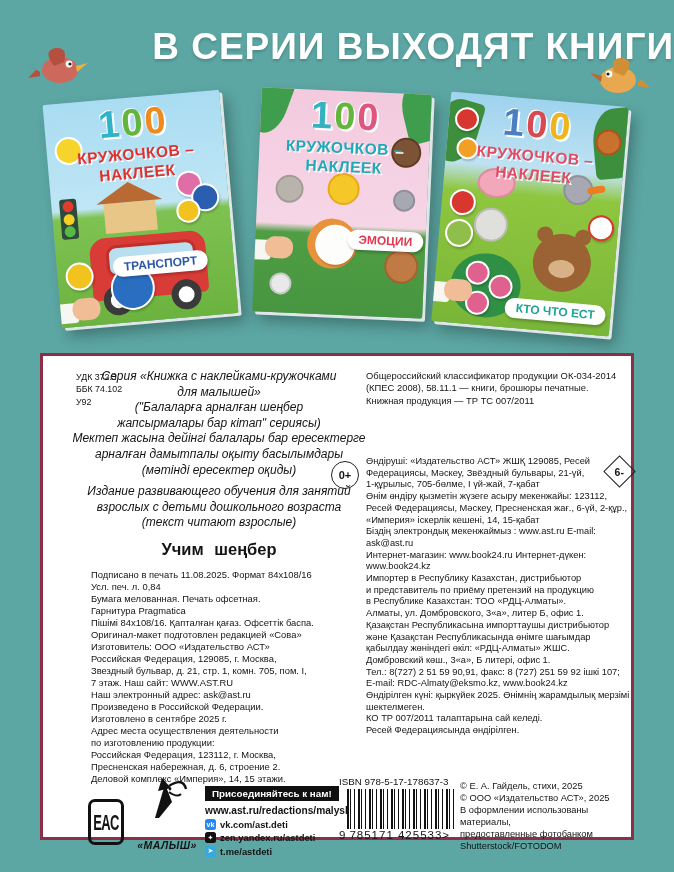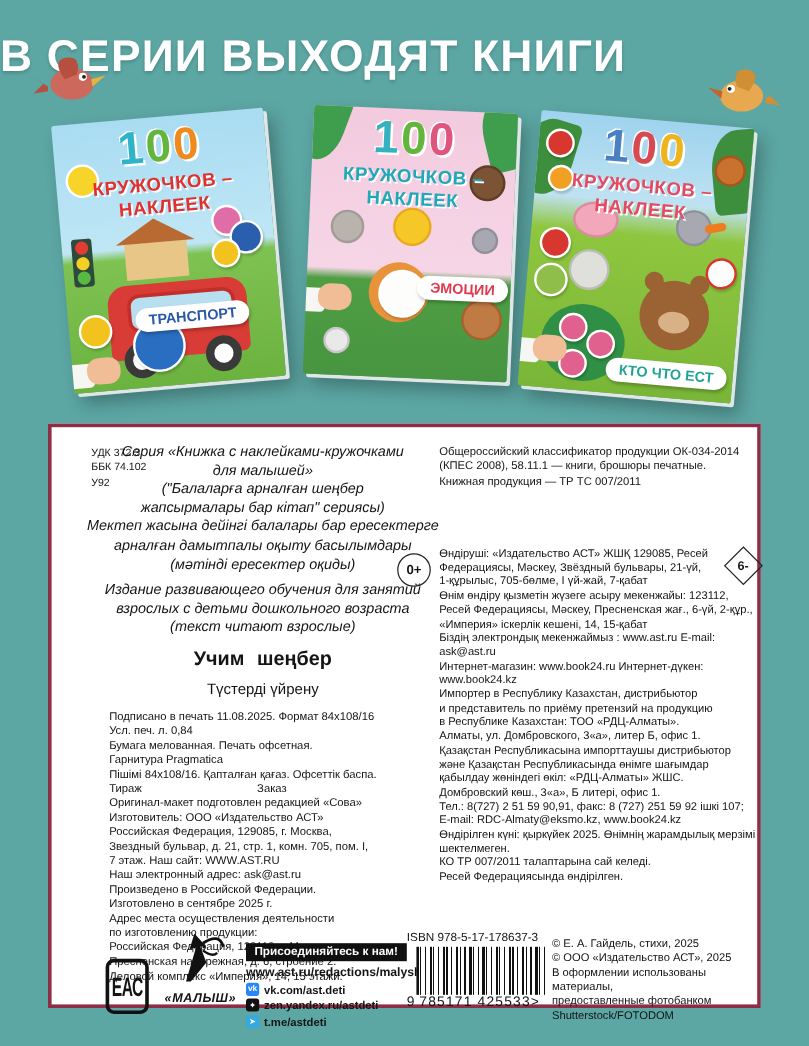--- a/index.html
+++ b/index.html
@@ -7,21 +7,21 @@
     width:674px;height:872px;position:relative;overflow:hidden;
     background:#5ca6a3;
     font-family:"Liberation Sans","DejaVu Sans",sans-serif;
     -webkit-font-smoothing:antialiased;
   }
   .abs{position:absolute;}
   .preline{white-space:pre-line;}
 
   
   .series-title{
-    left:0;top:26px;width:674px;text-align:left;
+    left:0;top:26px;width:674px;text-align:right;
     color:#ffffff;font-weight:700;font-size:37px;letter-spacing:1px;
     text-shadow:0 2px 3px rgba(0,0,0,.18);
   }
   .bird{width:64px;height:54px;}
   .bird-left{left:26px;top:42px;}
   .bird-right{left:588px;top:52px;transform:scaleX(-1);}
 
   
   .cover{
     position:absolute;overflow:hidden;border-radius:2px;
@@ -79,21 +79,21 @@
     display:flex;align-items:center;justify-content:center;font-size:11px;font-weight:700;}
   .badge-kz{left:565px;top:104px;width:21px;height:21px;border:1.6px solid #222;
     transform:rotate(45deg);display:flex;align-items:center;justify-content:center;}
   .badge-kz span{transform:rotate(-45deg);font-size:10.5px;font-weight:700;}
 
   
   .eac{left:45px;top:443px;width:30px;height:40px;border:3px solid #111;border-radius:7px;
     display:flex;align-items:center;justify-content:center;}
   .eac span{font-weight:700;font-size:13px;transform:scaleY(1.7);letter-spacing:-.5px;}
   .malysh{left:88px;top:420px;width:72px;text-align:center;}
-  .malysh-caption{font-size:10.5px;font-weight:700;font-style:italic;letter-spacing:.5px;margin-top:1px;}
+  .malysh-caption{font-size:10.5px;font-weight:700;font-style:italic;letter-spacing:.5px;margin-top:15px;}
   .join{left:162px;top:427px;width:142px;text-align:left;}
   .join-banner{display:inline-block;background:#101010;color:#ffffff;font-weight:700;
     font-size:9.8px;padding:2px 7px;}
   .join-site{font-weight:700;font-size:10.2px;margin-top:4px;}
   .social-row{display:flex;align-items:center;margin-top:2.5px;font-size:9.4px;font-weight:600;}
   .sicon{width:11px;height:11px;border-radius:2.5px;margin-right:4px;
     display:flex;align-items:center;justify-content:center;color:#fff;font-size:7px;font-weight:700;flex:0 0 11px;}
   .sicon.vk{background:#2787f5;}
   .sicon.zen{background:#111;}
   .sicon.tg{background:#34aadf;}
@@ -230,30 +230,25 @@
 для малышей»</div>
     <div class="ital preline">("Балаларға арналған шеңбер
 жапсырмалары бар кітап" сериясы)</div>
     <div class="ital preline">Мектеп жасына дейінгі балалары бар ересектерге
 арналған дамытпалы оқыту басылымдары
 (мәтінді ересектер оқиды)</div>
     <div class="ital preline gap6">Издание развивающего обучения для занятий
 взрослых с детьми дошкольного возраста
 (текст читают взрослые)</div>
     <div class="book-title">Учим шеңбер</div>
-    <div class="book-title-kz">Түстерді үйрену</div>
     <div class="smalltext preline printblock">Подписано в печать 11.08.2025. Формат 84х108/16
 Усл. печ. л. 0,84
 Бумага мелованная. Печать офсетная.
 Гарнитура Pragmatica
 Пішімі 84х108/16. Қапталған қағаз. Офсеттік баспа.</div>
-    <div class="tirazh-row">
-      <span>Тираж</span>
-      <span class="zakaz">Заказ</span>
-    </div>
     <div class="smalltext preline prodblock">Оригинал-макет подготовлен редакцией «Сова»
 Изготовитель: ООО «Издательство АСТ»
 Российская Федерация, 129085, г. Москва,
 Звездный бульвар, д. 21, стр. 1, комн. 705, пом. I,
 7 этаж. Наш сайт: WWW.AST.RU
 Наш электронный адрес: ask@ast.ru
 Произведено в Российской Федерации.
 Изготовлено в сентябре 2025 г.
 Адрес места осуществления деятельности
 по изготовлению продукции:

